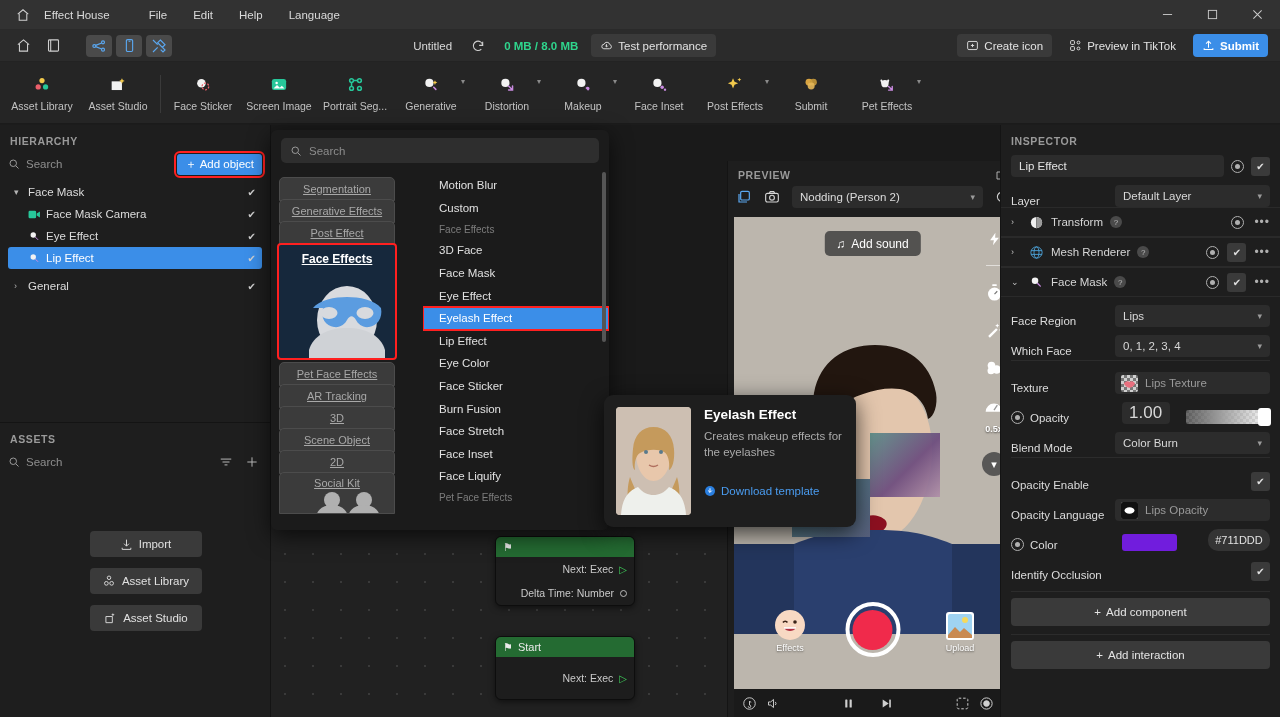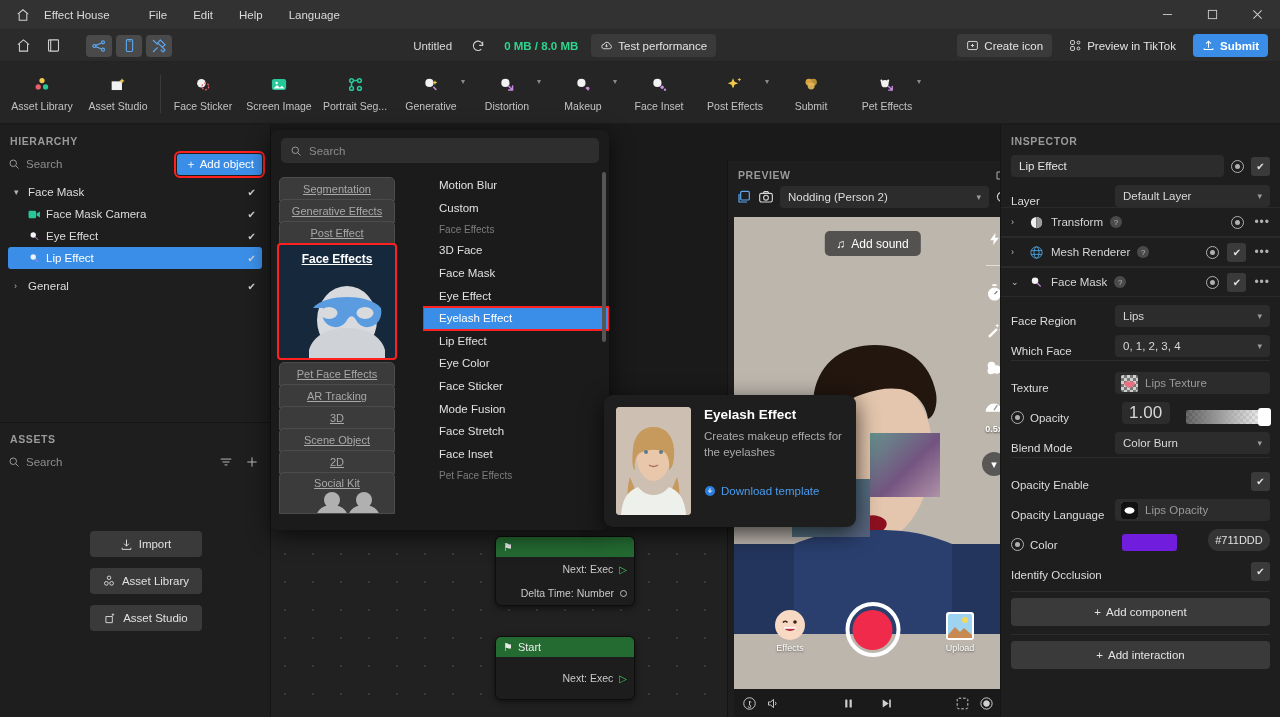--- a/index.html
+++ b/index.html
@@ -128,21 +128,21 @@
   .tip { position: absolute; left: 604px; top: 270px; width: 252px; background: #1e1e1e; border-radius: 9px; box-shadow: 0 6px 22px rgba(0,0,0,.7); padding: 12px; display: flex; gap: 13px; }
   .tip-thumb { width: 75px; height: 108px; border-radius: 4px; overflow: hidden; background: #cdbfb2; position: relative; flex: none; }
   .tip-title { font-size: 13.5px; font-weight: bold; color: #fff; }
   .tip-desc { font-size: 11.5px; color: #aaa; margin-top: 7px; line-height: 1.35; }
   .tip-link { font-size: 11.5px; color: #4a9cf0; margin-top: 25px; display: flex; align-items: center; gap: 5px; }
 
   
   .preview { position: absolute; right: 263px; top: 0; width: 290px; bottom: 0; background: #1e1e1e; border-left: 1px solid #141414; margin-top: 36px; }
   .pv-head { height: 22px; display: flex; align-items: center; padding: 6px 10px 0 10px; }
   .pv-head .t { font-size: 10.5px; font-weight: bold; letter-spacing: .6px; color: #9a9a9a; }
-  .pv-ctrl { height: 28px; display: flex; align-items: center; gap: 6px; padding: 0 8px; }
+  .pv-ctrl { height: 28px; display: flex; align-items: center; gap: 12px; padding: 0 8px; }
   .pv-sel { flex: 1; height: 22px; background: #2c2c2c; border-radius: 4px; display: flex; align-items: center; padding: 0 8px; font-size: 11.5px; color: #dcdcdc; }
   .pv-stage { position: absolute; left: 6px; right: 6px; top: 56px; bottom: 28px; background: #bcb6ad; overflow: hidden; }
   .addsound { position: absolute; left: 50%; transform: translateX(-50%); top: 14px; height: 25px; background: rgba(60,60,60,.82); border-radius: 5px; display: flex; align-items: center; gap: 6px; padding: 0 12px; font-size: 12px; color: #fff; }
   .pv-side { position: absolute; right: 5px; top: 10px; display: flex; flex-direction: column; align-items: center; gap: 14px; }
   .pv-side .g { width: 24px; height: 24px; display: flex; align-items: center; justify-content: center; color: #fff; font-size: 15px; }
   .pv-side .rule { width: 16px; height: 1px; background: rgba(255,255,255,.55); }
   .speed-lbl { font-size: 9px; font-weight: bold; color: #fff; margin-top: -6px; text-shadow: 0 1px 2px rgba(0,0,0,.6); }
   .pv-chev { width: 24px; height: 24px; border-radius: 50%; background: rgba(70,70,70,.85); display: flex; align-items: center; justify-content: center; color: #fff; font-size: 11px; margin-top: 4px; }
   .pv-bottom { position: absolute; left: 0; right: 0; bottom: 20px; height: 76px; }
   .rec-outer { position: absolute; left: 50%; transform: translateX(-50%); bottom: 12px; width: 55px; height: 55px; border-radius: 50%; border: 4px solid #fff; display: flex; align-items: center; justify-content: center; }
@@ -1022,27 +1022,30 @@
           <div class="li">
               <span>Lip Effect</span>
             </div>
           <div class="li">
               <span>Eye Color</span>
             </div>
           <div class="li">
               <span>Face Sticker</span>
             </div>
           <div class="li">
-              <span>Mode Fusion</span>
+              <span>Burn Fusion</span>
             </div>
           <div class="li">
               <span>Face Stretch</span>
             </div>
           <div class="li">
               <span>Face Inset</span>
+            </div>
+          <div class="li">
+              <span>Face Liquify</span>
             </div>
           <div class="li hdr">
               <span>Pet Face Effects</span>
             </div>
         </div>
       </div>
       <div class="dd-scroll"></div>
     </div>
 
     <div class="tip">

